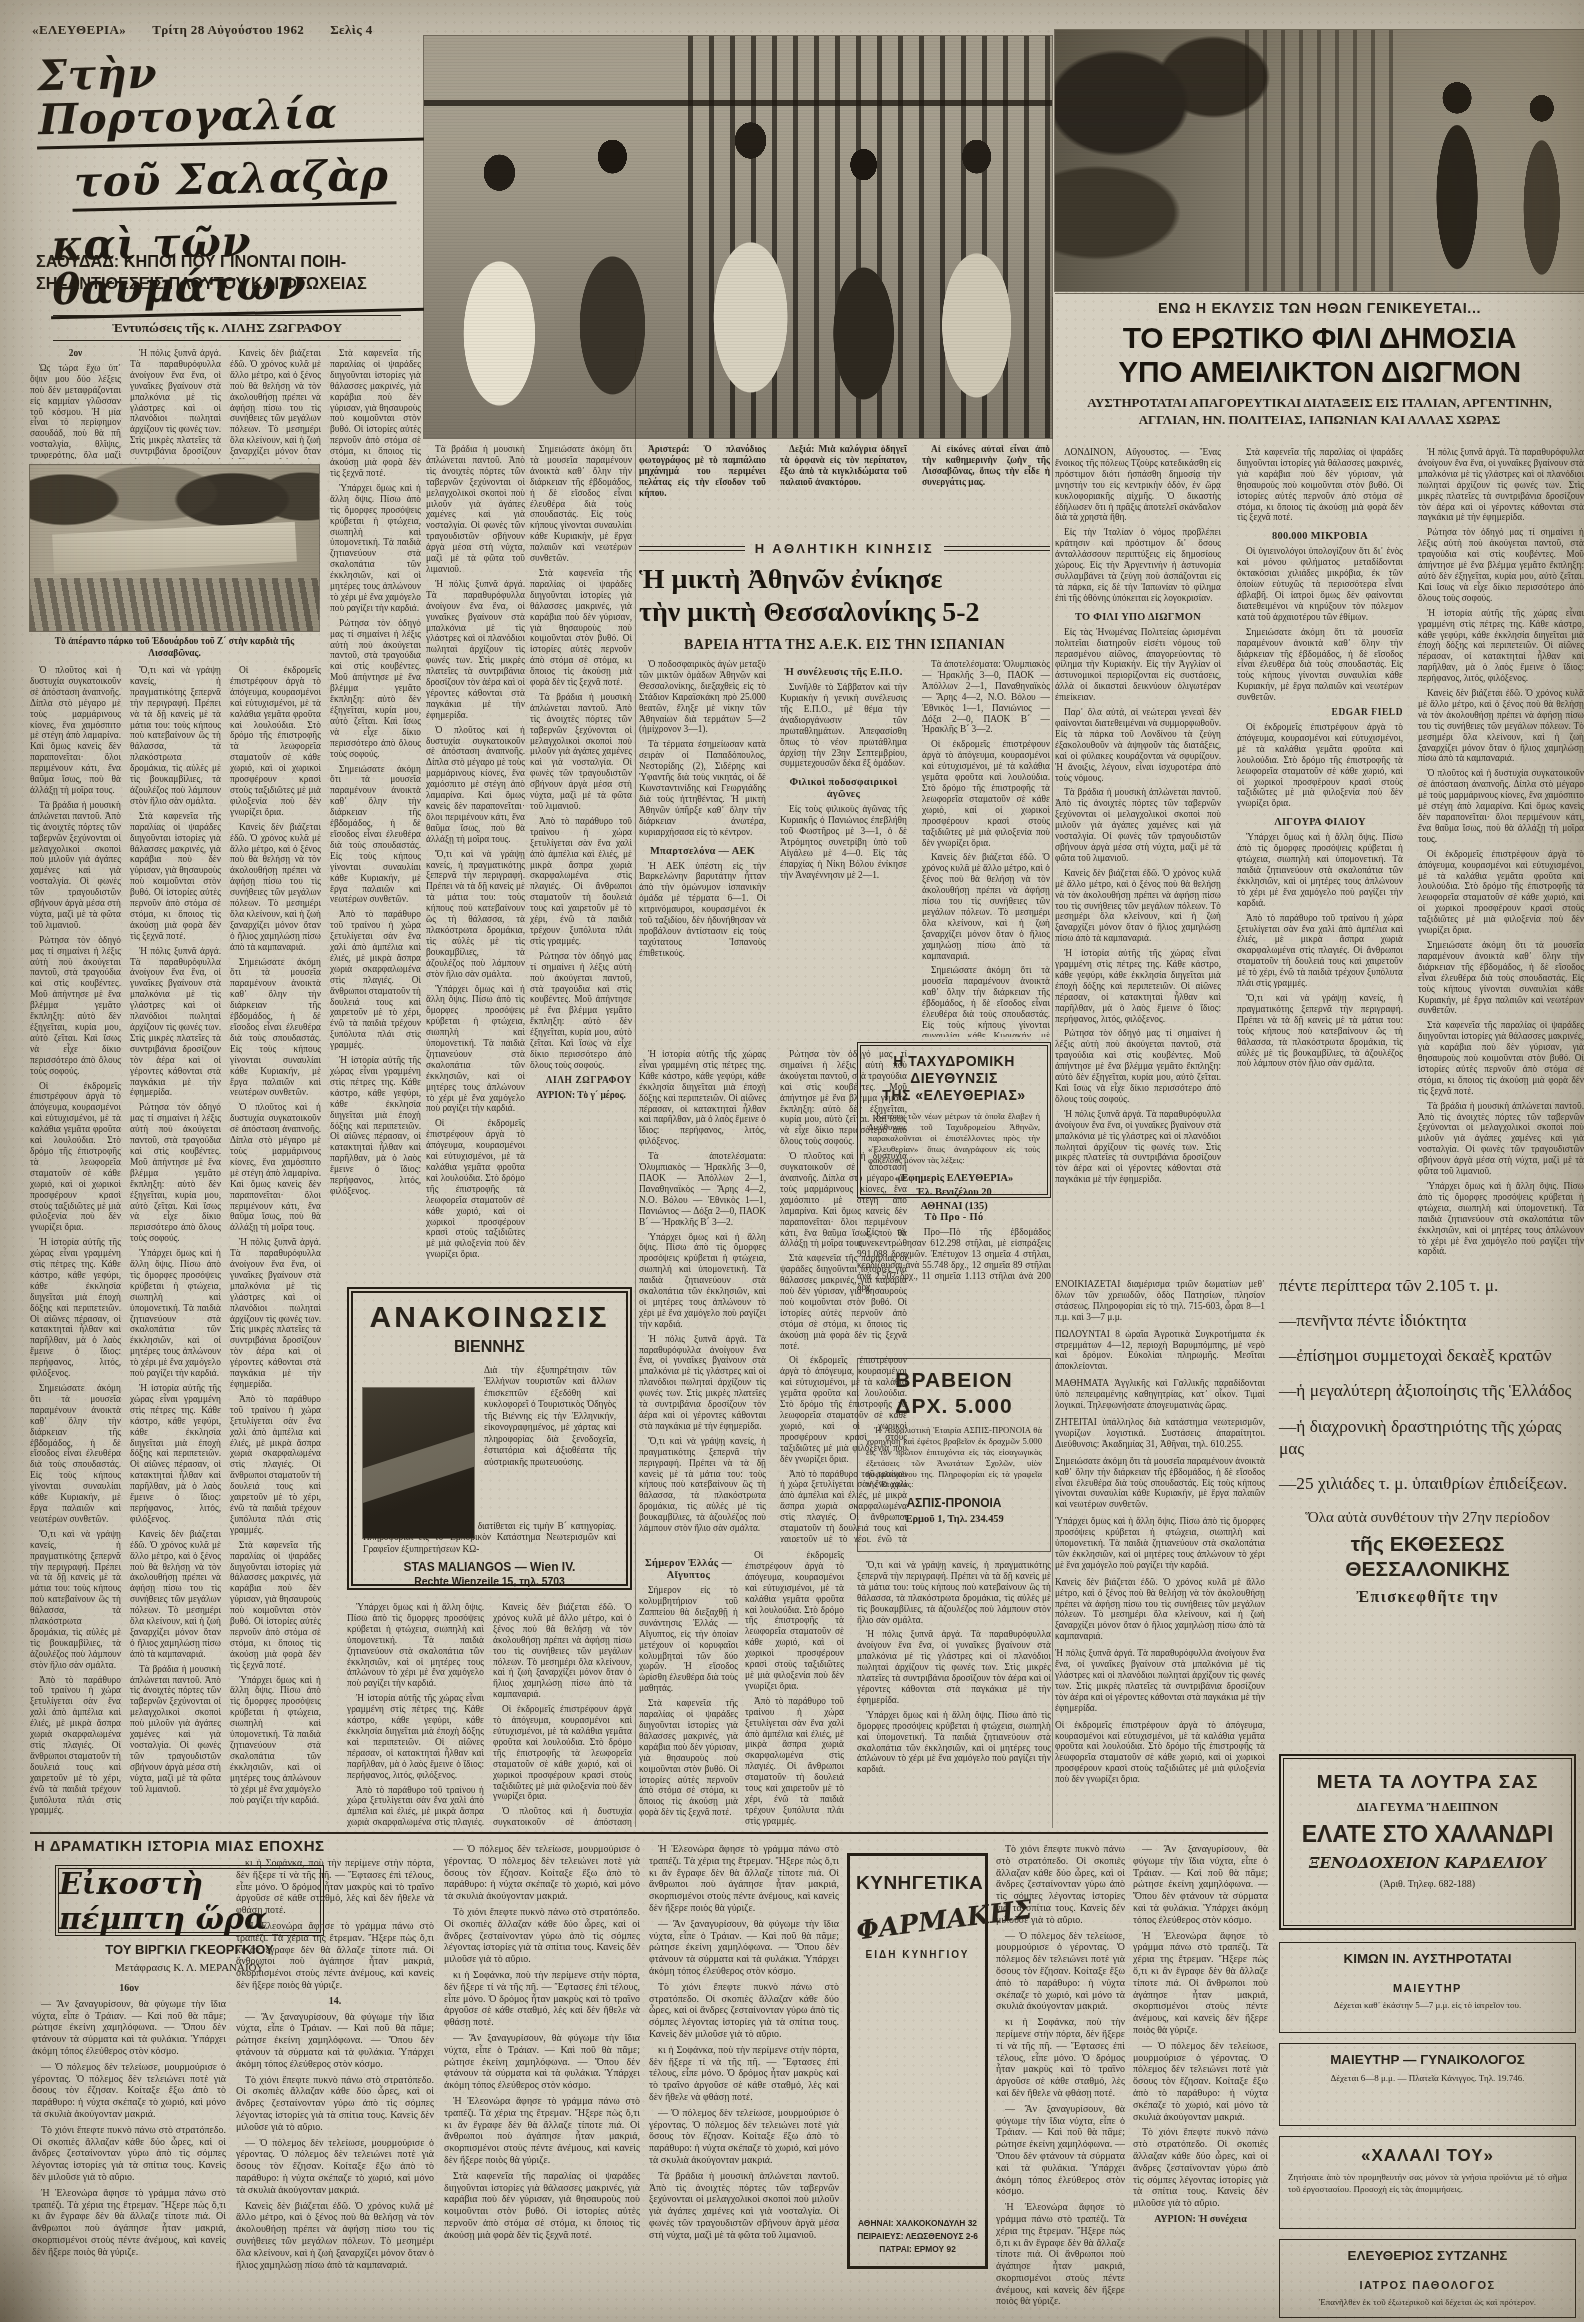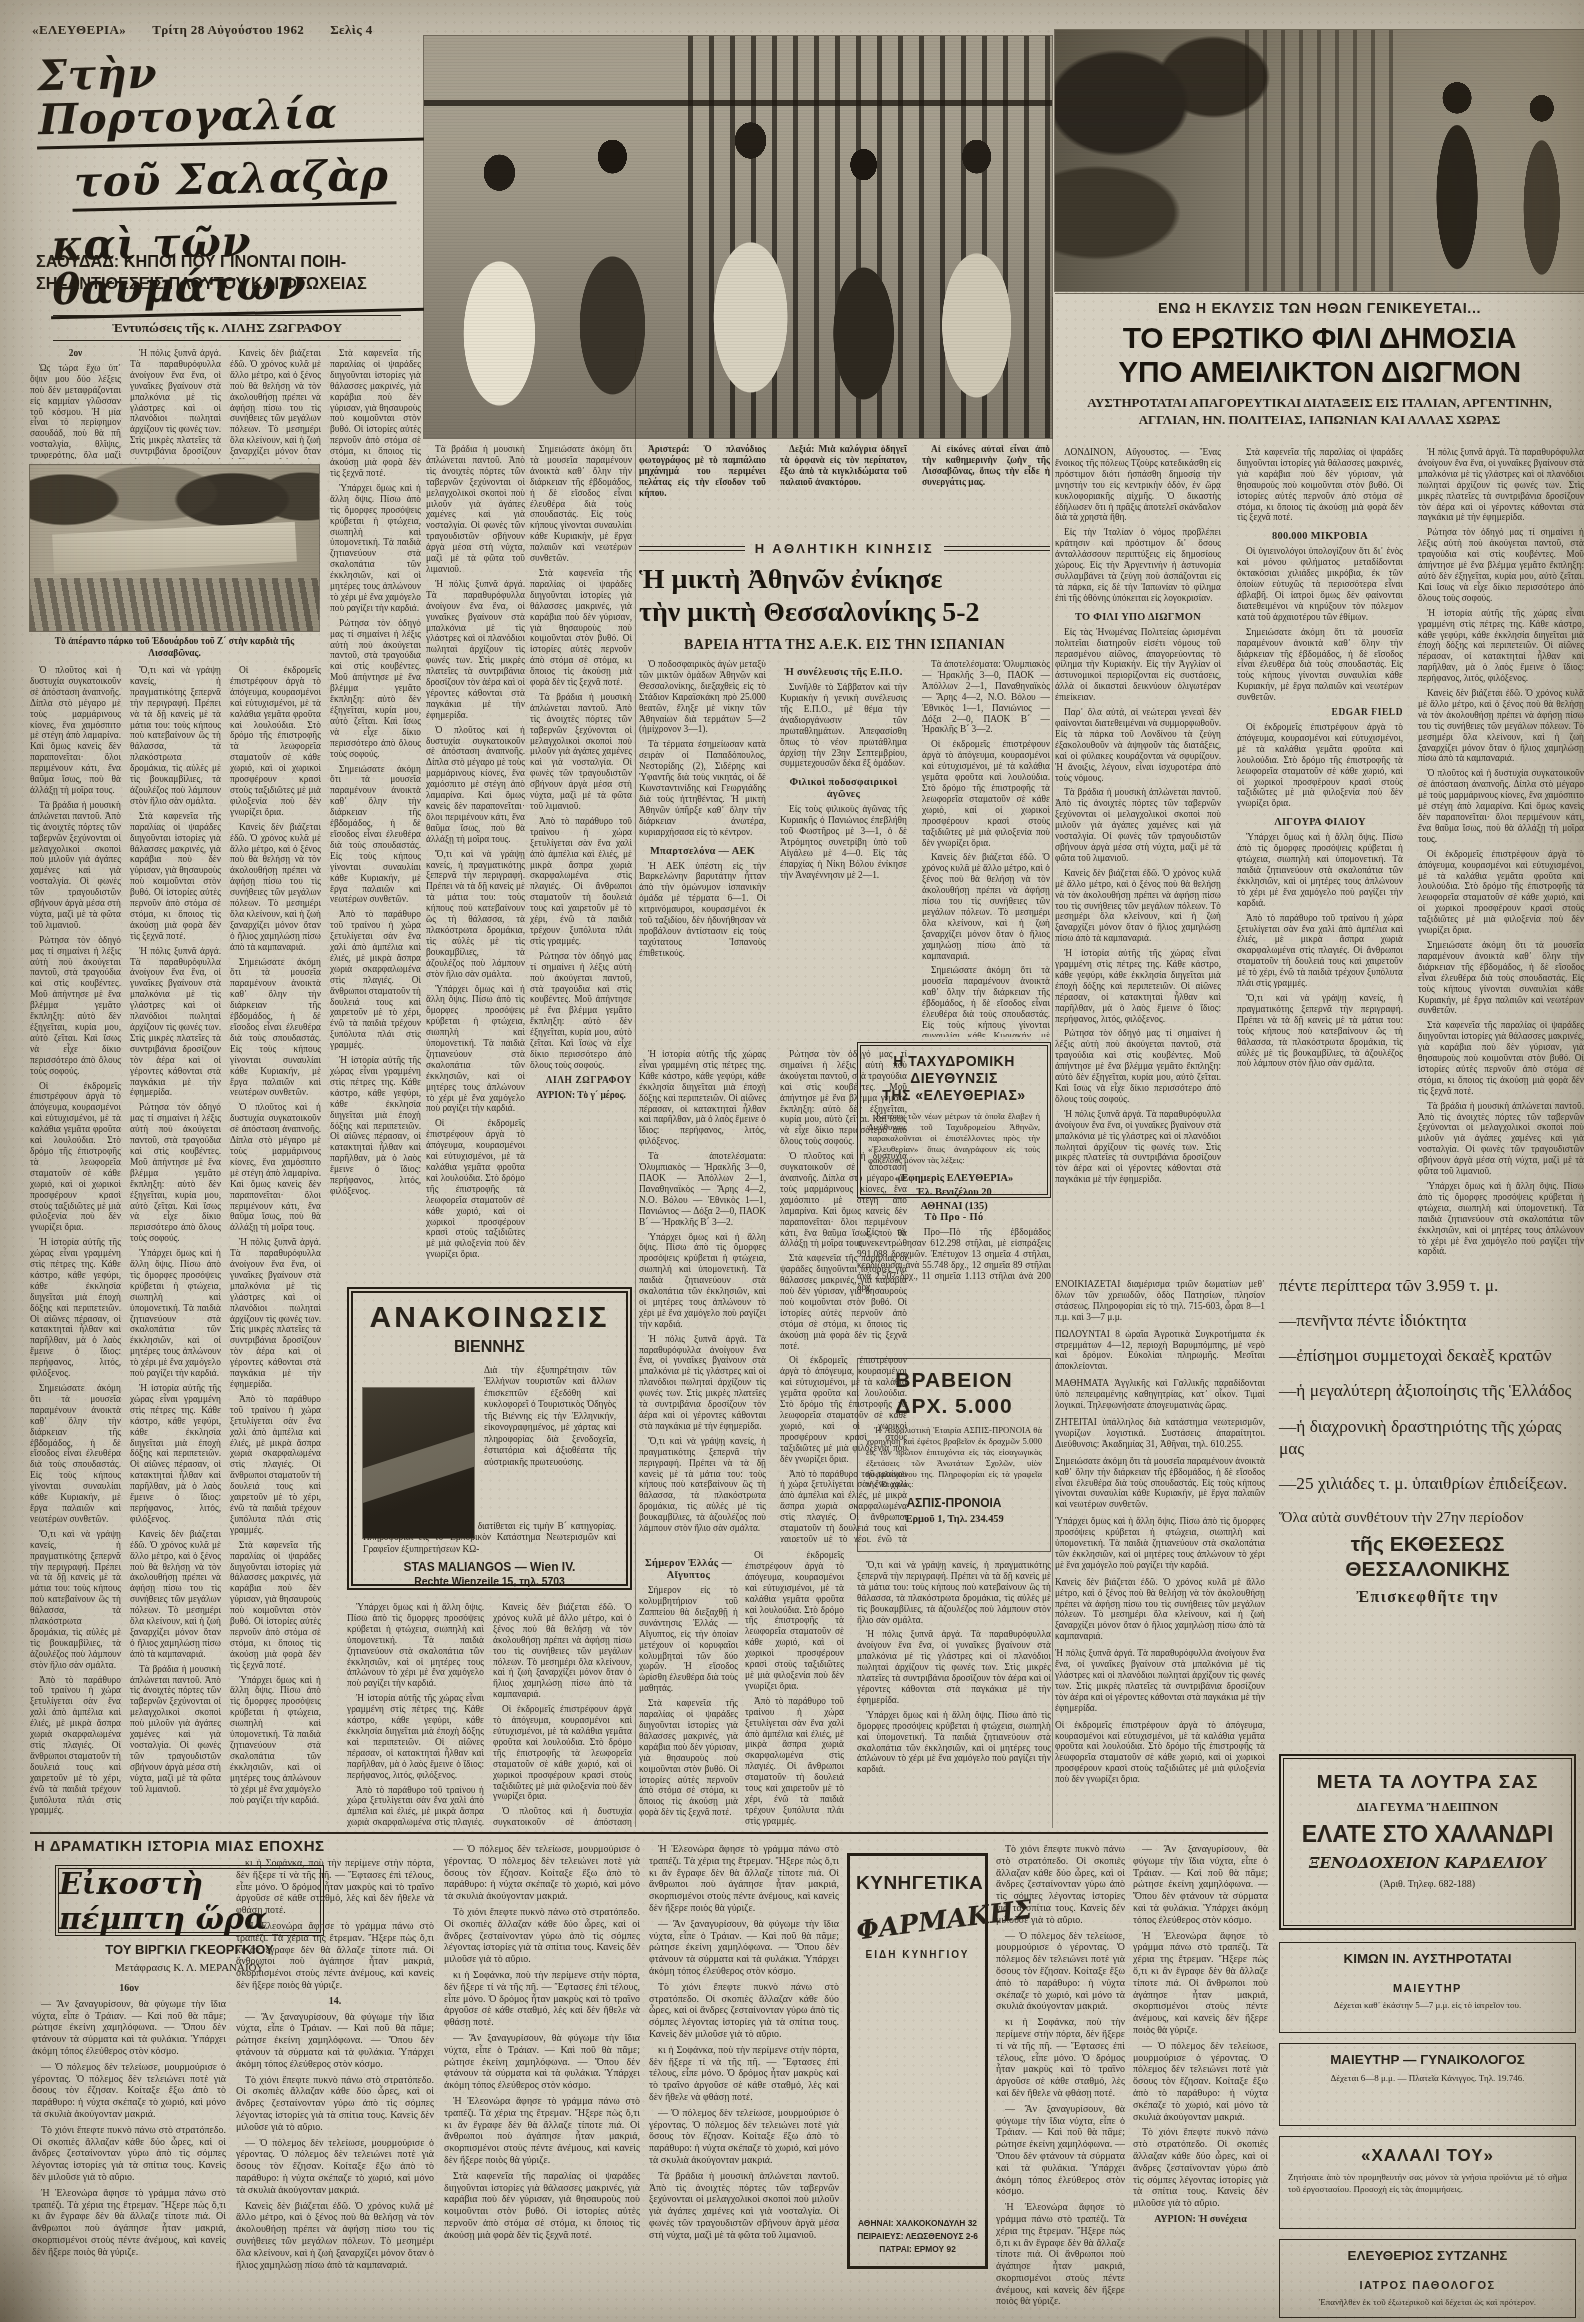--- a/index.html
+++ b/index.html
@@ -73,21 +73,21 @@
   .ser-author{font:700 13px/16px "Liberation Sans",sans-serif;text-align:center}
   .ser-trans{font:400 11px/14px "Liberation Serif",serif;text-align:center}
   
   .hunt{border:3px solid #241e15;text-align:center;display:flex;flex-direction:column;justify-content:space-between;padding:16px 6px 10px}
   .hunt .w1{font:700 19px/22px "Liberation Sans",sans-serif;letter-spacing:0.5px}
   .hunt .w2{font:italic 700 26px/30px "DejaVu Serif",serif;transform:rotate(-7deg);margin-top:14px}
   .hunt .hsub{font:700 10px/14px "Liberation Sans",sans-serif;letter-spacing:2px;margin-top:10px}
   .hunt .ha{font:700 8.4px/13px "Liberation Sans",sans-serif}
   
   .expo-items p{font:400 17.3px/1.28 "Liberation Serif",serif;margin:0 0 13px;text-indent:0 !important}
-  .expo .f1{font:400 15px/19px "Liberation Serif",serif;margin-top:4px}
+  .expo .f1{font:400 15px/19px "Liberation Serif",serif;text-align:center;margin-top:4px}
   .expo .f2{font:700 21px/25px "Liberation Sans",sans-serif;text-align:center;margin-top:4px}
   .expo .f3{font:700 16px/20px "Liberation Serif",serif;text-align:center;letter-spacing:1.5px;margin-top:6px}
   
   .bath{border:2px solid #241e15;box-shadow:inset 0 0 0 2px #d5cfc0,inset 0 0 0 3px #241e15;text-align:center;padding:14px 8px}
   .bath .bt{font:700 19px/23px "Liberation Sans",sans-serif;letter-spacing:1px}
   .bath .bl{font:700 12px/16px "Liberation Serif",serif;margin-top:6px}
   .bath .bc{font:700 23px/27px "Liberation Sans",sans-serif;margin-top:6px}
   .bath .bh{font:italic 700 15px/19px "DejaVu Serif",serif;margin-top:6px}
   .bath .bp{font:400 10px/14px "Liberation Serif",serif;margin-top:4px}
   .card{border:1.5px solid #2a241b;text-align:center;padding:8px 8px}
@@ -396,21 +396,21 @@
       <p>ΖΗΤΕΙΤΑΙ ὑπάλληλος διὰ κατάστημα νεωτερισμῶν, γνωρίζων λογιστικά. Συστάσεις ἀπαραίτητοι. Διεύθυνσις: Ἀκαδημίας 31, Ἀθῆναι, τηλ. 610.255.</p>
       <p>Σημειώσατε ἀκόμη ὅτι τὰ μουσεῖα παραμένουν ἀνοικτὰ καθ᾽ ὅλην τὴν διάρκειαν τῆς ἑβδομάδος, ἡ δὲ εἴσοδος εἶναι ἐλευθέρα διὰ τοὺς σπουδαστάς. Εἰς τοὺς κήπους γίνονται συναυλίαι κάθε Κυριακήν, μὲ ἔργα παλαιῶν καὶ νεωτέρων συνθετῶν.</p>
       <p>Ὑπάρχει ὅμως καὶ ἡ ἄλλη ὄψις. Πίσω ἀπὸ τὶς ὄμορφες προσόψεις κρύβεται ἡ φτώχεια, σιωπηλὴ καὶ ὑπομονετική. Τὰ παιδιὰ ζητιανεύουν στὰ σκαλοπάτια τῶν ἐκκλησιῶν, καὶ οἱ μητέρες τους ἁπλώνουν τὸ χέρι μὲ ἕνα χαμόγελο ποὺ ραγίζει τὴν καρδιά.</p>
       <p>Κανεὶς δὲν βιάζεται ἐδῶ. Ὁ χρόνος κυλᾶ μὲ ἄλλο μέτρο, καὶ ὁ ξένος ποὺ θὰ θελήσῃ νὰ τὸν ἀκολουθήσῃ πρέπει νὰ ἀφήσῃ πίσω του τὶς συνήθειες τῶν μεγάλων πόλεων. Τὸ μεσημέρι ὅλα κλείνουν, καὶ ἡ ζωὴ ξαναρχίζει μόνον ὅταν ὁ ἥλιος χαμηλώσῃ πίσω ἀπὸ τὰ καμπαναριά.</p>
       <p>Ἡ πόλις ξυπνᾶ ἀργά. Τὰ παραθυρόφυλλα ἀνοίγουν ἕνα ἕνα, οἱ γυναῖκες βγαίνουν στὰ μπαλκόνια μὲ τὶς γλάστρες καὶ οἱ πλανόδιοι πωληταὶ ἀρχίζουν τὶς φωνές των. Στὶς μικρὲς πλατεῖες τὰ συντριβάνια δροσίζουν τὸν ἀέρα καὶ οἱ γέροντες κάθονται στὰ παγκάκια μὲ τὴν ἐφημερίδα.</p>
       <p>Οἱ ἐκδρομεῖς ἐπιστρέφουν ἀργὰ τὸ ἀπόγευμα, κουρασμένοι καὶ εὐτυχισμένοι, μὲ τὰ καλάθια γεμᾶτα φροῦτα καὶ λουλούδια. Στὸ δρόμο τῆς ἐπιστροφῆς τὰ λεωφορεῖα σταματοῦν σὲ κάθε χωριό, καὶ οἱ χωρικοὶ προσφέρουν κρασὶ στοὺς ταξιδιῶτες μὲ μιὰ φιλοξενία ποὺ δὲν γνωρίζει ὅρια.</p>
     </div>
 
   <div class="expo abs" style="left:1279px;top:1275px;width:297px;height:465px">
     <div class="expo-items">
-        <p>πέντε περίπτερα τῶν 3.959 τ. μ.</p>
+        <p>πέντε περίπτερα τῶν 2.105 τ. μ.</p>
         <p>—πενῆντα πέντε ἰδιόκτητα</p>
         <p>—ἐπίσημοι συμμετοχαὶ δεκαὲξ κρατῶν</p>
         <p>—ἡ μεγαλύτερη ἀξιοποίησις τῆς Ἑλλάδος</p>
         <p>—ἡ διαχρονικὴ δραστηριότης τῆς χώρας μας</p>
         <p>—25 χιλιάδες τ. μ. ὑπαιθρίων ἐπιδείξεων.</p>
       </div>
     <div class="f1">Ὅλα αὐτὰ συνθέτουν τὴν 27ην περίοδον</div>
     <div class="f2">τῆς ΕΚΘΕΣΕΩΣ ΘΕΣΣΑΛΟΝΙΚΗΣ</div>
     <div class="f3">Ἐπισκεφθῆτε την</div>
   </div>

